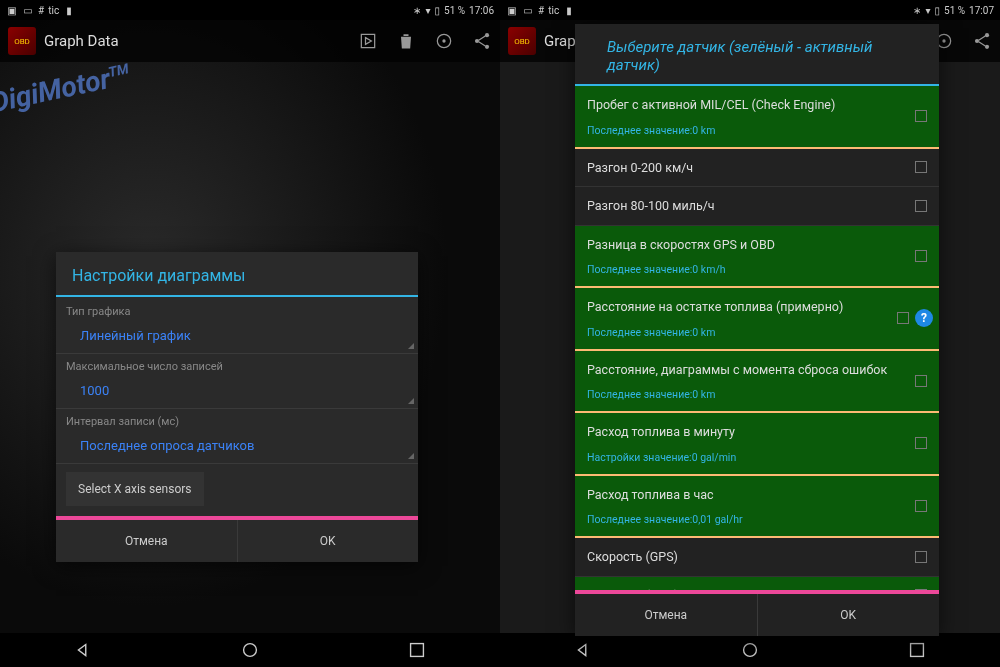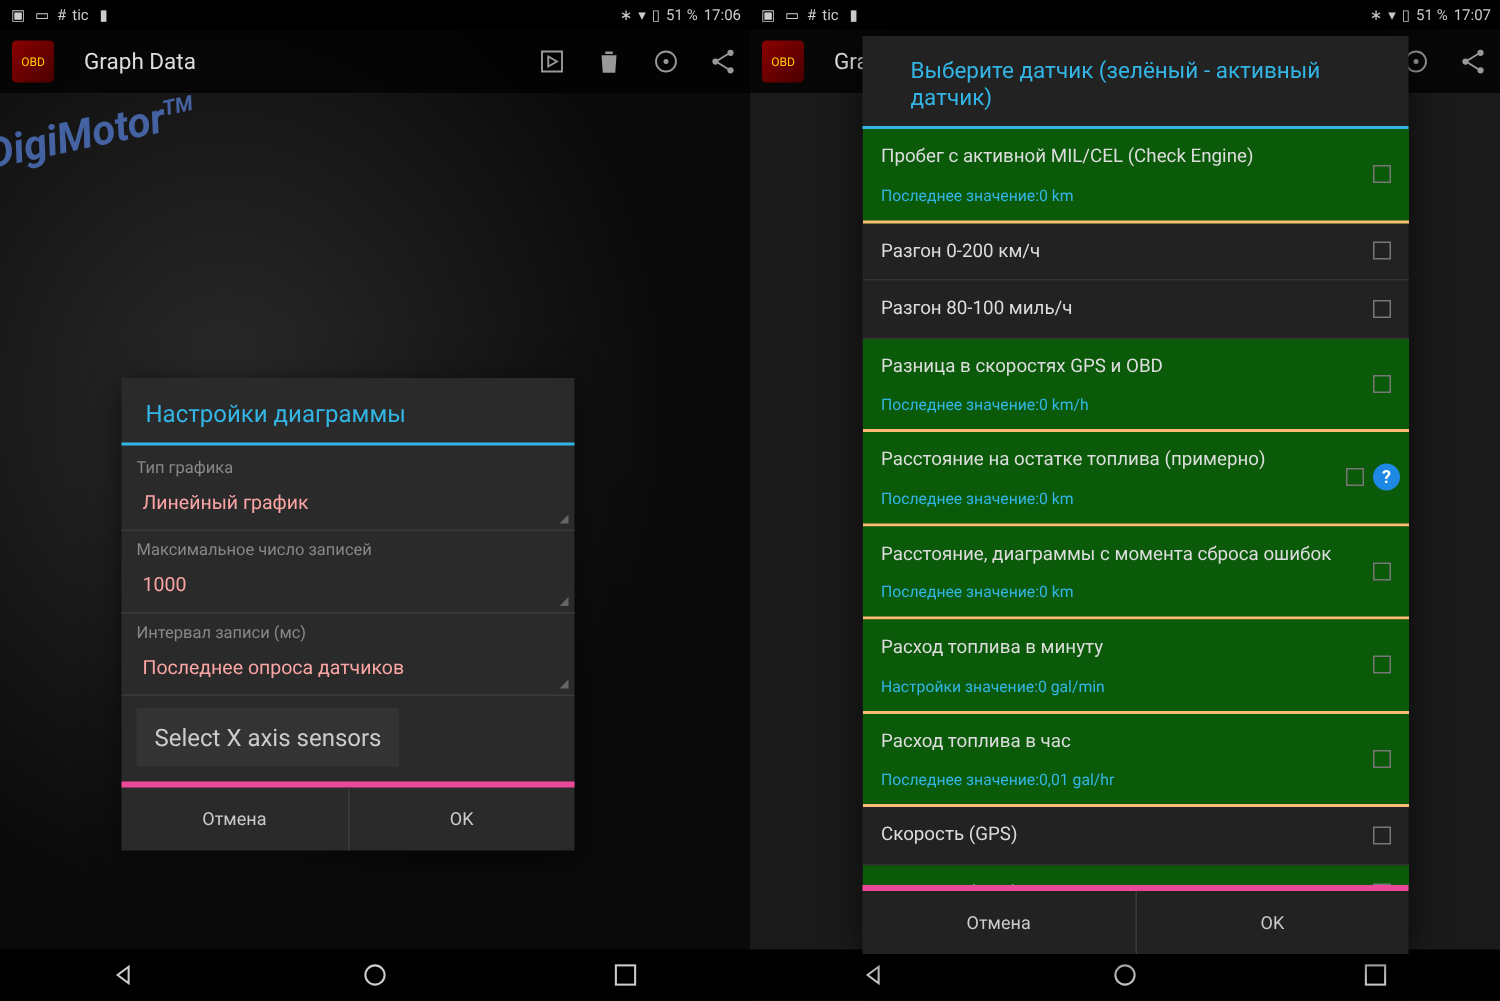--- a/index.html
+++ b/index.html
@@ -3,41 +3,41 @@
 <meta charset="utf-8">
 <style>
 * { margin: 0; padding: 0; box-sizing: border-box; font-family: Roboto, Arial, sans-serif; }
 body { background: #000; width: 1000px; height: 667px; display: flex; overflow: hidden; position: relative; }
 .screen { width: 500px; height: 667px; background: #1a1a1a; position: relative; display: flex; flex-direction: column; }
 .screen.left { background: radial-gradient(ellipse at 30% 40%, #2a2a2a 0%, #0a0a0a 60%); }
 .status-bar { height: 20px; background: #000; display: flex; align-items: center; padding: 0 6px; font-size: 10px; color: #ccc; }
 .status-left { display: flex; gap: 4px; align-items: center; }
 .status-right { margin-left: auto; display: flex; gap: 4px; align-items: center; }
 .status-icon { width: 12px; height: 12px; display: inline-flex; align-items: center; justify-content: center; }
-.app-bar { height: 42px; background: rgba(0,0,0,0.7); display: flex; align-items: center; padding: 0 8px; gap: 20px; }
+.app-bar { height: 42px; background: rgba(0,0,0,0.7); display: flex; align-items: center; padding: 0 8px; gap: 8px; }
 .app-logo { width: 28px; height: 28px; background: linear-gradient(135deg, #8b0000, #4a0000); border-radius: 3px; display: flex; align-items: center; justify-content: center; font-size: 8px; color: #ffcc00; }
 .app-title { color: #ddd; font-size: 15px; flex: 1; }
 .app-icons { display: flex; gap: 18px; }
 .app-icon { width: 20px; height: 20px; color: #999; cursor: pointer; }
 .content { flex: 1; position: relative; overflow: hidden; }
 .watermark { position: absolute; top: 10px; left: -10px; font-size: 28px; font-weight: bold; color: rgba(100,150,255,0.6); transform: rotate(-12deg); font-style: italic; z-index: 1; pointer-events: none; }
 .watermark sup { font-size: 14px; }
-.dialog { position: absolute; top: 190px; left: 81px; width: 302px; background: #2a2a2a; box-shadow: 0 4px 20px rgba(0,0,0,0.6); }
+.dialog { position: absolute; top: 190px; left: 56px; width: 362px; background: #2a2a2a; box-shadow: 0 4px 20px rgba(0,0,0,0.6); }
 .dialog-title { color: #33b5e5; font-size: 16px; padding: 14px 16px 10px; }
 .dialog-divider { height: 2px; background: #33b5e5; }
 .form-section { padding: 2px 0; }
 .form-label { color: #888; font-size: 11px; padding: 6px 10px 2px; }
-.form-value { color: #fca5a5; font-size: 13px; padding: 8px 14px 10px; border-bottom: 1px solid #3a3a3a; position: relative; cursor: pointer; }
+.form-value { color: #3b82f6; font-size: 13px; padding: 8px 24px 10px; border-bottom: 1px solid #3a3a3a; position: relative; cursor: pointer; }
 .form-value::after { content: ''; position: absolute; right: 4px; bottom: 4px; width: 0; height: 0; border-left: 6px solid transparent; border-bottom: 6px solid #666; }
 .dialog-btn-row { display: flex; border-top: 4px solid #ec4899; }
-.dialog-btn-secondary { padding: 10px 12px; color: #ccc; font-size: 16px; background: #333; margin: 6px 10px 10px; cursor: pointer; display: inline-block; }
+.dialog-btn-secondary { padding: 10px 12px; color: #ccc; font-size: 12px; background: #333; margin: 6px 10px 10px; cursor: pointer; display: inline-block; }
 .dialog-btn { flex: 1; text-align: center; padding: 14px 0; color: #ccc; font-size: 12px; cursor: pointer; }
 .dialog-btn:first-child { border-right: 1px solid #3a3a3a; }
 .dialog2 { position: absolute; top: 24px; left: 575px; width: 364px; background: #222; box-shadow: 0 4px 20px rgba(0,0,0,0.6); z-index: 10; display: flex; flex-direction: column; height: 612px; }
-.dialog2-title { color: #33b5e5; font-size: 15px; padding: 14px 32px 10px; }
+.dialog2-title { color: #33b5e5; font-size: 15px; padding: 14px 32px 10px; font-style: italic; }
 .dialog2-list { flex: 1; overflow-y: auto; }
 .sensor-item { border-bottom: 1px solid #333; position: relative; padding: 10px 36px 10px 12px; }
 .sensor-item.active { background: #0a5a0a; border-bottom: 2px solid #fdba74; }
 .sensor-name { color: #ddd; font-size: 12.5px; line-height: 1.4; }
 .sensor-last { color: #33b5e5; font-size: 10.5px; margin-top: 10px; }
 .sensor-cb { position: absolute; right: 12px; top: 50%; transform: translateY(-50%); width: 12px; height: 12px; border: 1px solid #777; cursor: pointer; }
 .help-icon { position: absolute; right: 6px; top: 50%; transform: translateY(-50%); width: 18px; height: 18px; border-radius: 50%; background: #1e88e5; color: #fff; font-size: 12px; font-weight: bold; display: flex; align-items: center; justify-content: center; cursor: pointer; }
 .help-icon + .sensor-cb { right: 30px; }
 .nav-bar { height: 34px; background: #000; display: flex; justify-content: space-around; align-items: center; }
 .nav-btn { width: 22px; height: 22px; color: #ccc; cursor: pointer; }

